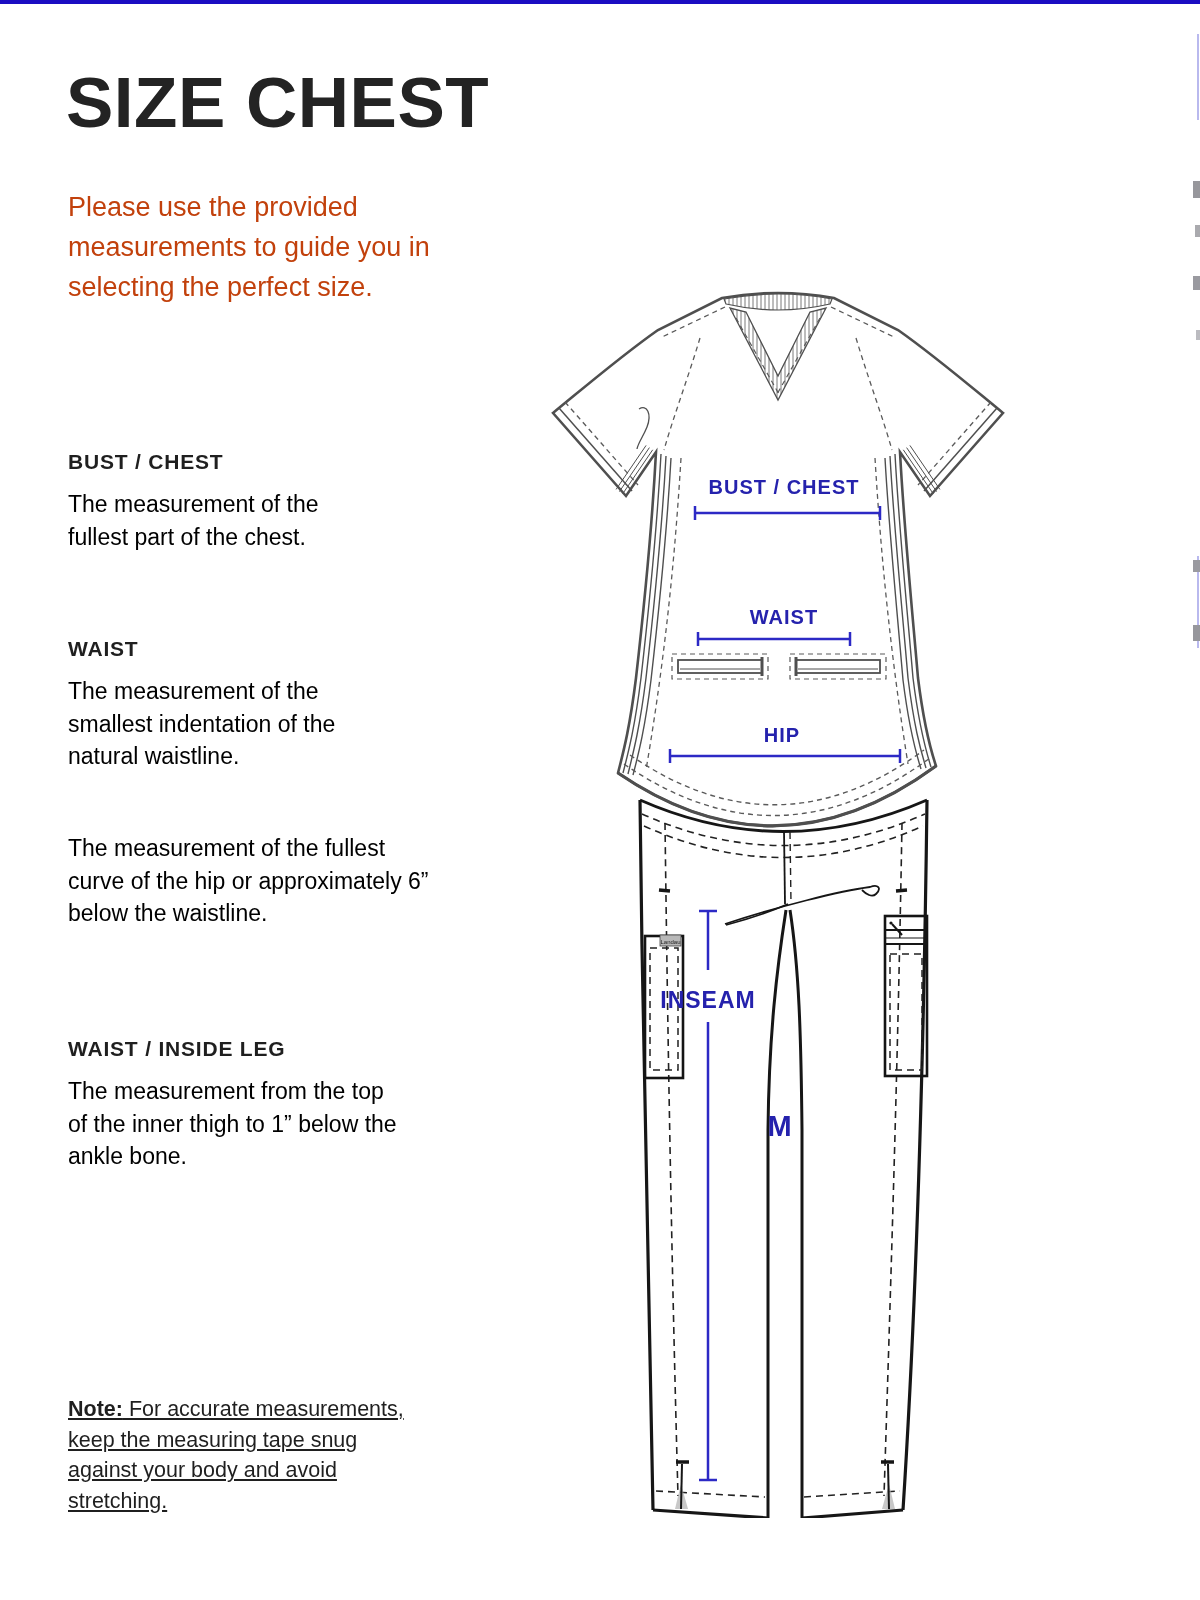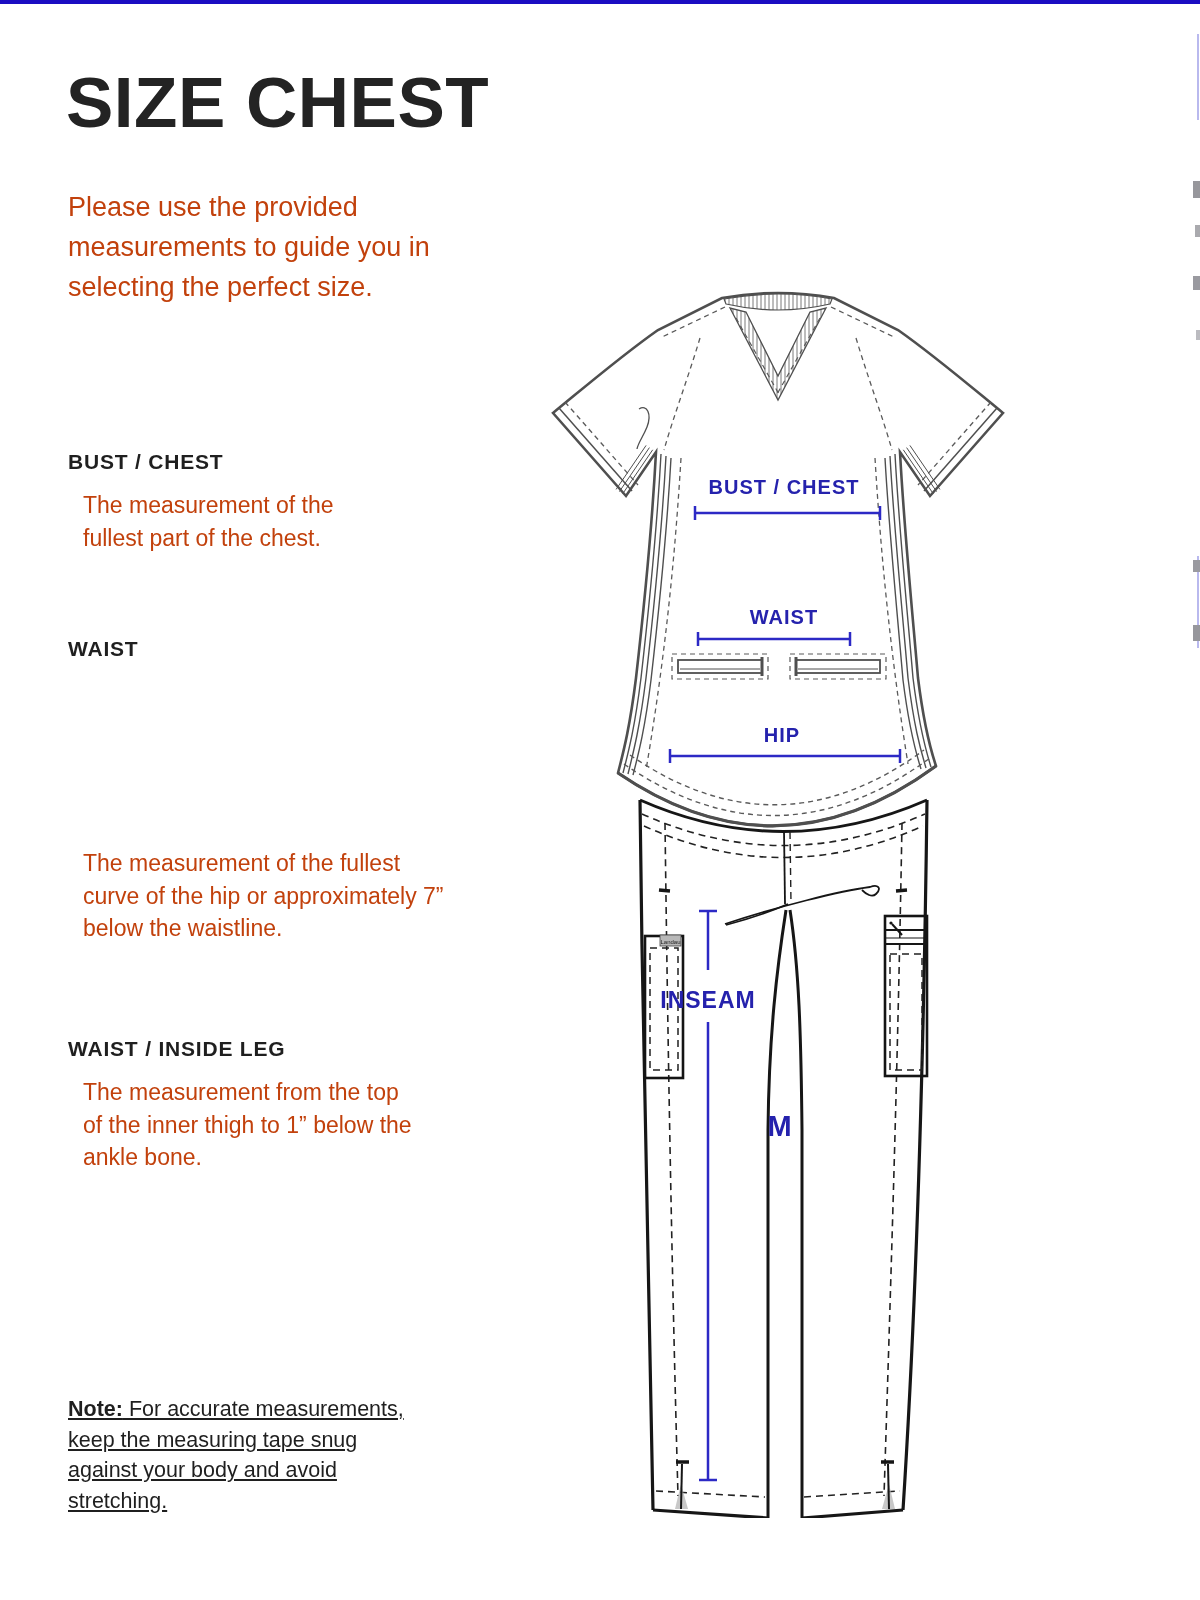--- a/index.html
+++ b/index.html
@@ -13,21 +13,21 @@
     letter-spacing:0.5px;color:#232323;white-space:nowrap;
   }
   .intro{
     position:absolute;left:68px;top:188px;width:452px;
     font-size:27px;line-height:1.48;color:#c2410c;
   }
   .section{position:absolute;left:68px;}
   .section h3{
     margin:0 0 14px 0;font-size:21px;font-weight:bold;letter-spacing:0.8px;color:#1f1f1f;
   }
-  .section p{margin:15px;font-size:23px;line-height:1.42;color:#c2410c;}
+  .section p{margin:0;font-size:23px;line-height:1.42;color:#000000;}
   #sec-bust{top:450px;}  #sec-bust p{width:305px;}
   #sec-waist{top:637px;} #sec-waist p{width:322px;}
   #sec-hips{top:832px;}  #sec-hips p{width:372px;}
   #sec-inseam{top:1037px;} #sec-inseam p{width:332px;}
   .note{
     position:absolute;left:68px;top:1394px;width:348px;
     font-size:21.5px;line-height:1.42;color:#1f1f1f;text-decoration:underline;
   }
   .note b{font-weight:bold;}
   .diagram{position:absolute;left:540px;top:278px;width:470px;height:1240px;}
@@ -49,24 +49,25 @@
 
 <div class="intro">Please use the provided measurements to guide you in selecting the perfect size.</div>
 
 <div class="section" id="sec-bust">
   <h3>BUST / CHEST</h3>
   <p>The measurement of the fullest part of the chest.</p>
 </div>
 
 <div class="section" id="sec-waist">
   <h3>WAIST</h3>
+  <p>The measurement of the smallest indentation of the natural waistline.</p>
 </div>
 
 <div class="section" id="sec-hips">
-  <p>The measurement of the fullest curve of the hip or approximately 7” below the waistline.</p>
+  <p>The measurement of the fullest curve of the hip or approximately 6” below the waistline.</p>
 </div>
 
 <div class="section" id="sec-inseam">
   <h3>WAIST / INSIDE LEG</h3>
   <p>The measurement from the top of the inner thigh to 1” below the ankle bone.</p>
 </div>
 
 <div class="note">
   <b>Note:</b><span> For accurate measurements, keep the measuring tape snug against your body and avoid stretching.</span>
 </div>

